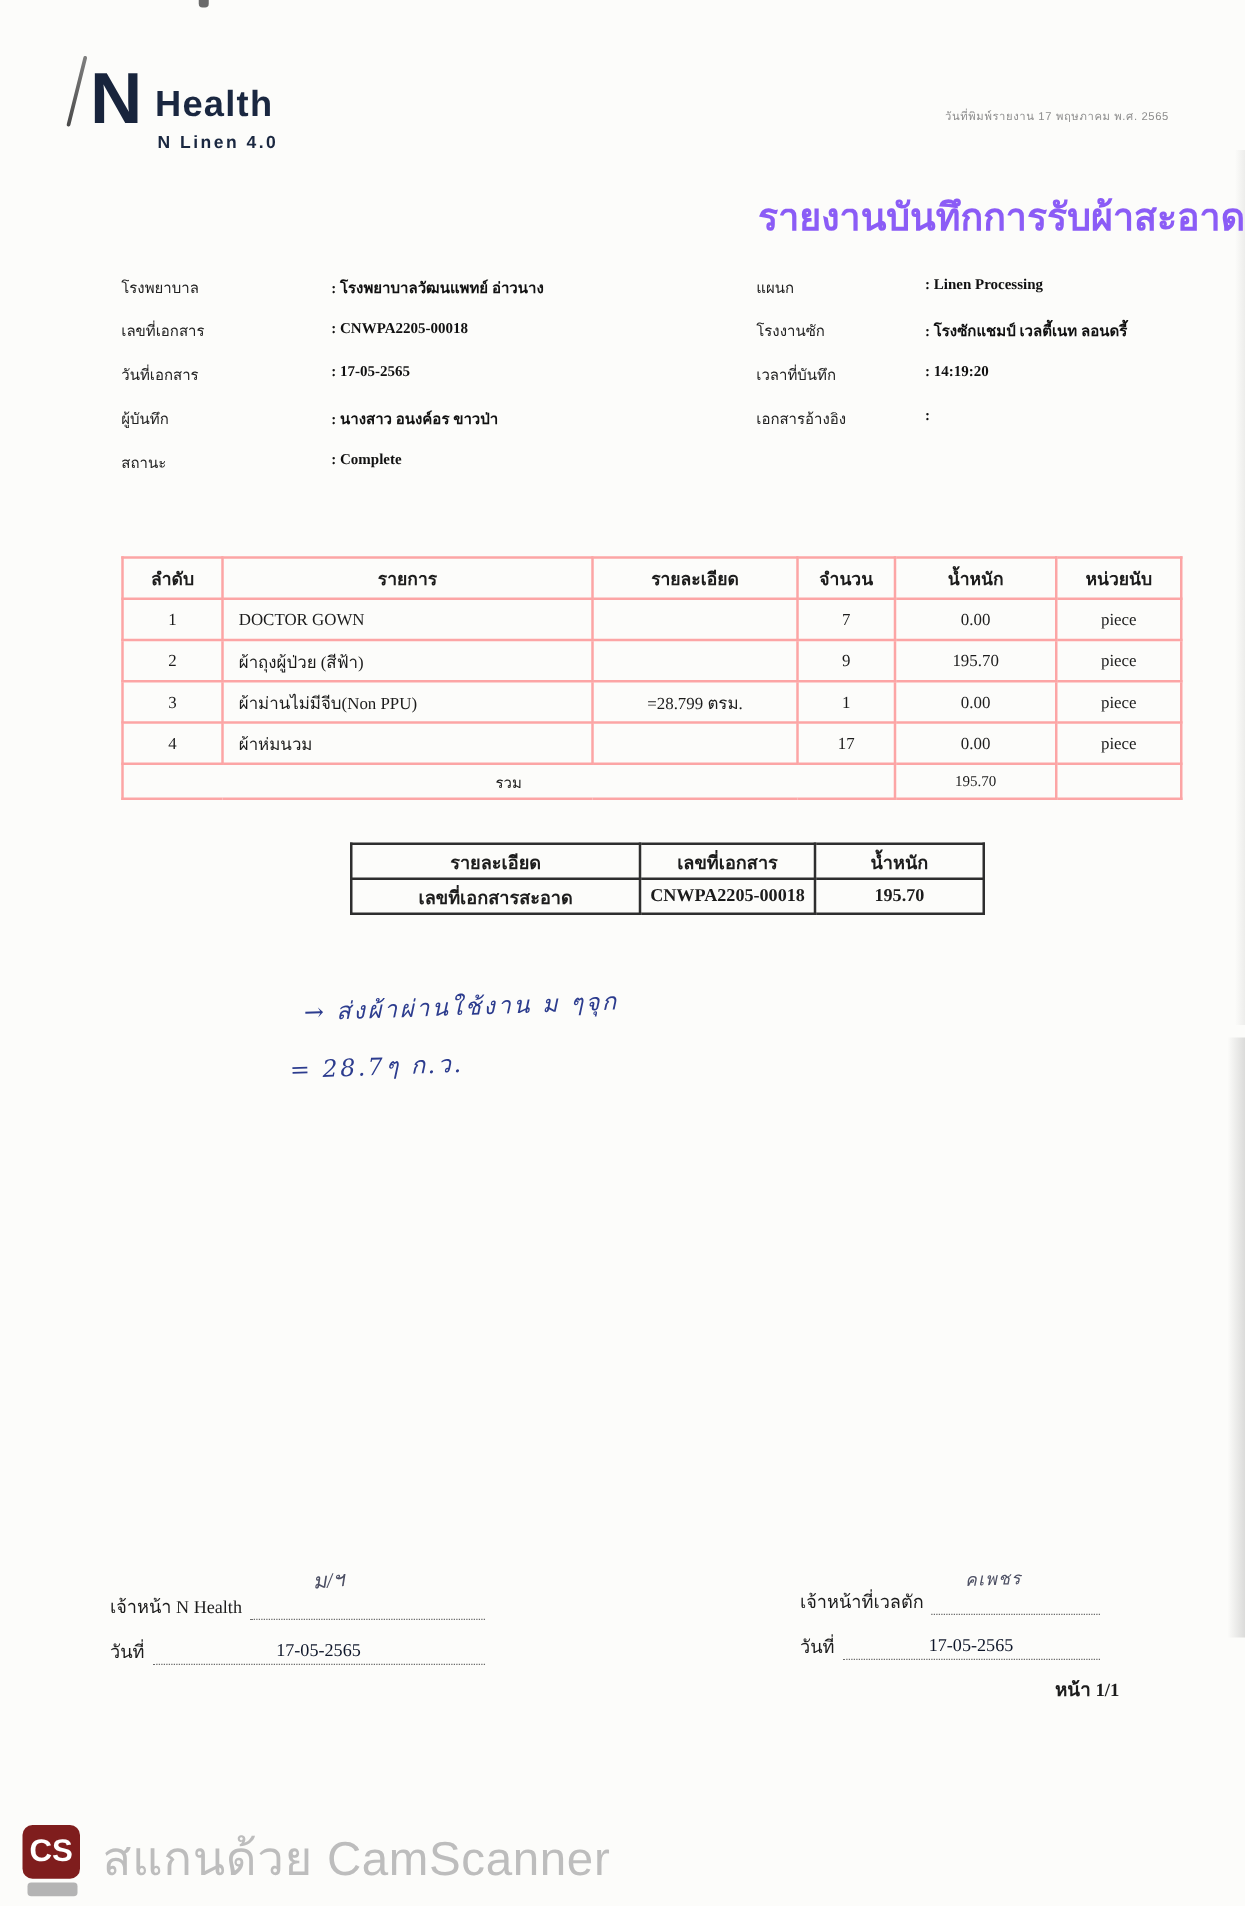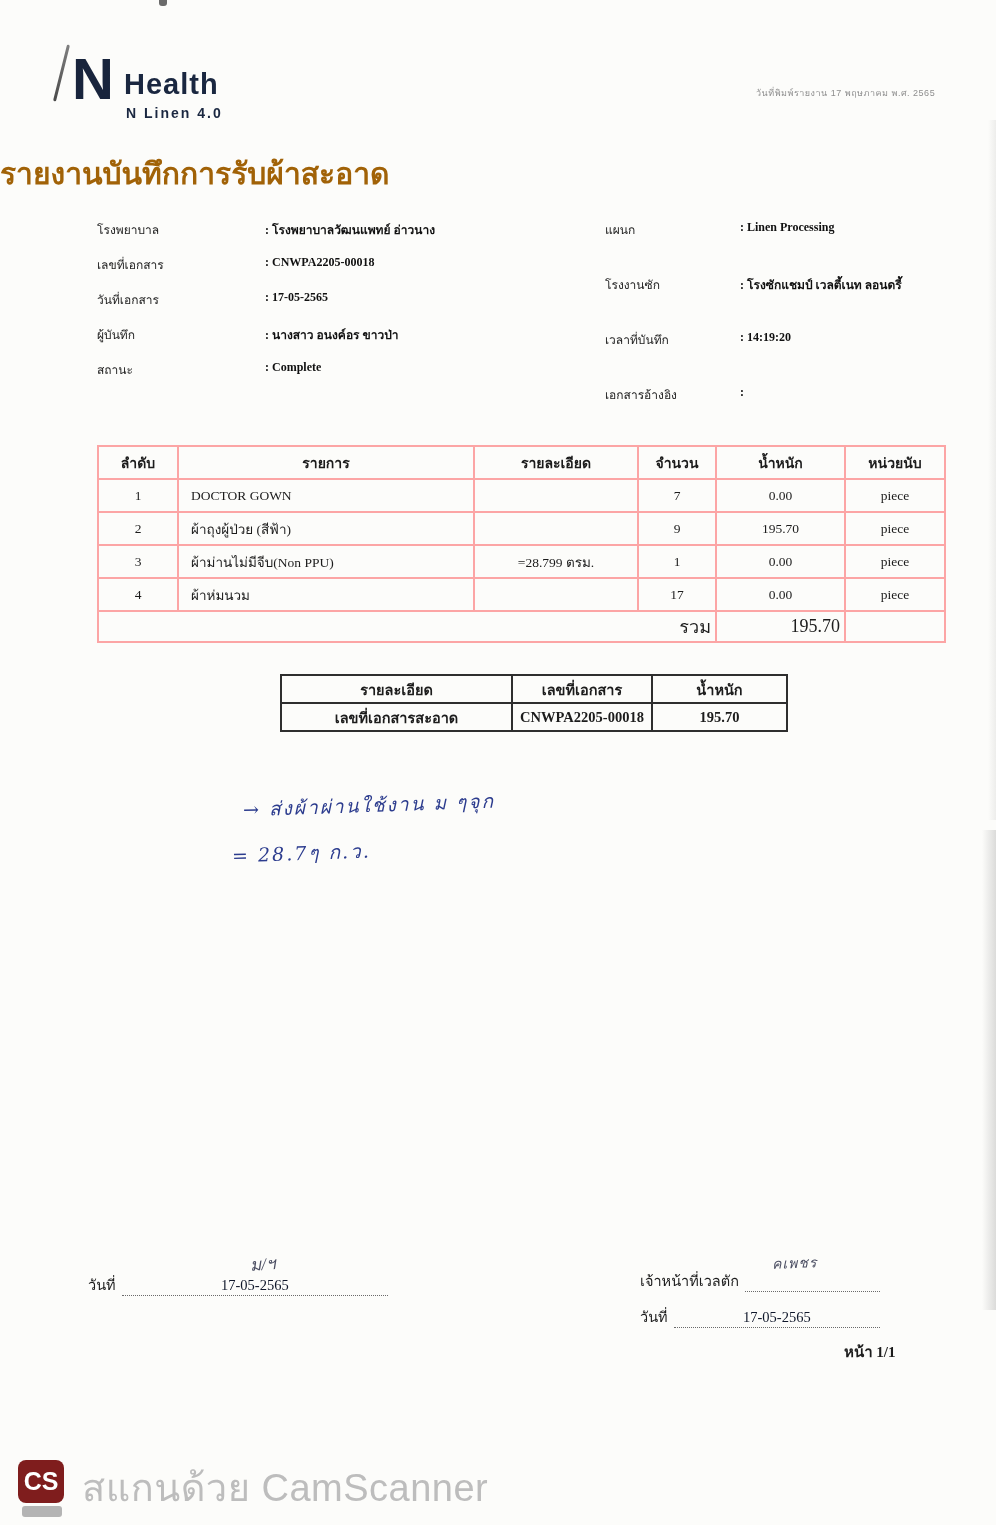--- a/index.html
+++ b/index.html
@@ -19,40 +19,40 @@
 
   
   .logo-mark{position:absolute;left:72px;top:50px;font-family:"Liberation Sans",sans-serif;
     font-weight:bold;font-size:58px;line-height:1;color:#18243c;letter-spacing:-3px;}
   .logo-text{position:absolute;left:124px;top:70px;font-family:"Liberation Sans",sans-serif;
     font-weight:bold;font-size:29px;line-height:1;color:#1a2740;letter-spacing:1px;}
   .logo-sub{position:absolute;left:126px;top:105px;font-family:"Liberation Sans",sans-serif;
     font-weight:bold;font-size:14px;color:#1a2740;letter-spacing:2px;}
   .print-note{position:absolute;left:756px;top:86px;font-family:"Liberation Sans",sans-serif;
     font-size:9px;color:#8d8d8d;letter-spacing:.5px;}
-  .doc-title{position:absolute;left:0;right:0;top:150px;text-align:left;
-    font-size:30px;font-weight:bold;color:#a16207;}
+  .doc-title{position:absolute;left:0;right:0;top:150px;text-align:right;
+    font-size:30px;font-weight:bold;color:#8b5cf6;}
 
   
   .info-col{position:absolute;display:flex;flex-direction:column;}
   .info-left{left:97px;top:220px;width:480px;}
-  .info-right{left:605px;top:220px;width:380px;gap:20px;}
+  .info-right{left:605px;top:220px;width:380px;}
   .info-row{display:flex;height:35px;align-items:flex-start;font-size:12px;}
   .info-label{flex:none;color:#222;}
   .info-left .info-label{width:168px;}
   .info-right .info-label{width:135px;}
   .info-value{font-weight:bold;color:#111;}
 
   
   table{border-collapse:collapse;table-layout:fixed;}
   .items-table{position:absolute;left:97px;top:445px;width:847px;font-size:13.5px;}
   .items-table th,.items-table td{border:2px solid #fca5a5;padding:0 4px;text-align:center;height:31px;overflow:hidden;white-space:nowrap;}
   .items-table th{font-weight:bold;font-size:14px;height:31px;}
   .items-table td.item-name{text-align:left;padding-left:12px;}
-  .items-table tr.total-row td{height:26px;font-size:18px;text-align:right;}
+  .items-table tr.total-row td{height:26px;font-size:12px;}
 
   
   .summary-table{position:absolute;left:280px;top:674px;width:506px;font-size:14.5px;}
   .summary-table th,.summary-table td{border:2px solid #2e2e2e;padding:0 4px;text-align:center;height:26px;font-weight:bold;}
 
   
   .hw{position:absolute;color:#2c3c8e;font-style:italic;font-size:19px;letter-spacing:2px;
     font-family:"DejaVu Serif",serif;transform:rotate(-2deg);}
   .hw1{left:243px;top:790px;}
   .hw2{left:232px;top:838px;}
@@ -218,20 +218,24 @@
     </table>
 
   <div class="hw hw1">→ ส่งผ้าผ่านใช้งาน ม ๆจุก</div>
   <div class="hw hw2">= 28.7ๆ ก.ว.</div>
 
   <div class="hw-sig hw-sig1">ม/ฯ</div>
   <div class="hw-sig hw-sig2">คเพชร</div>
 
   <div class="sig-block sig-left">
     <div class="sig-row">
+      <span>เจ้าหน้า N Health</span>
+      <span class="dots"></span>
+    </div>
+    <div class="sig-row">
       <span>วันที่</span>
       <span class="dots"><span class="date-text">17-05-2565</span></span>
     </div>
   </div>
 
   <div class="sig-block sig-right">
     <div class="sig-row">
       <span>เจ้าหน้าที่เวลตัก</span>
       <span class="dots"></span>
     </div>

